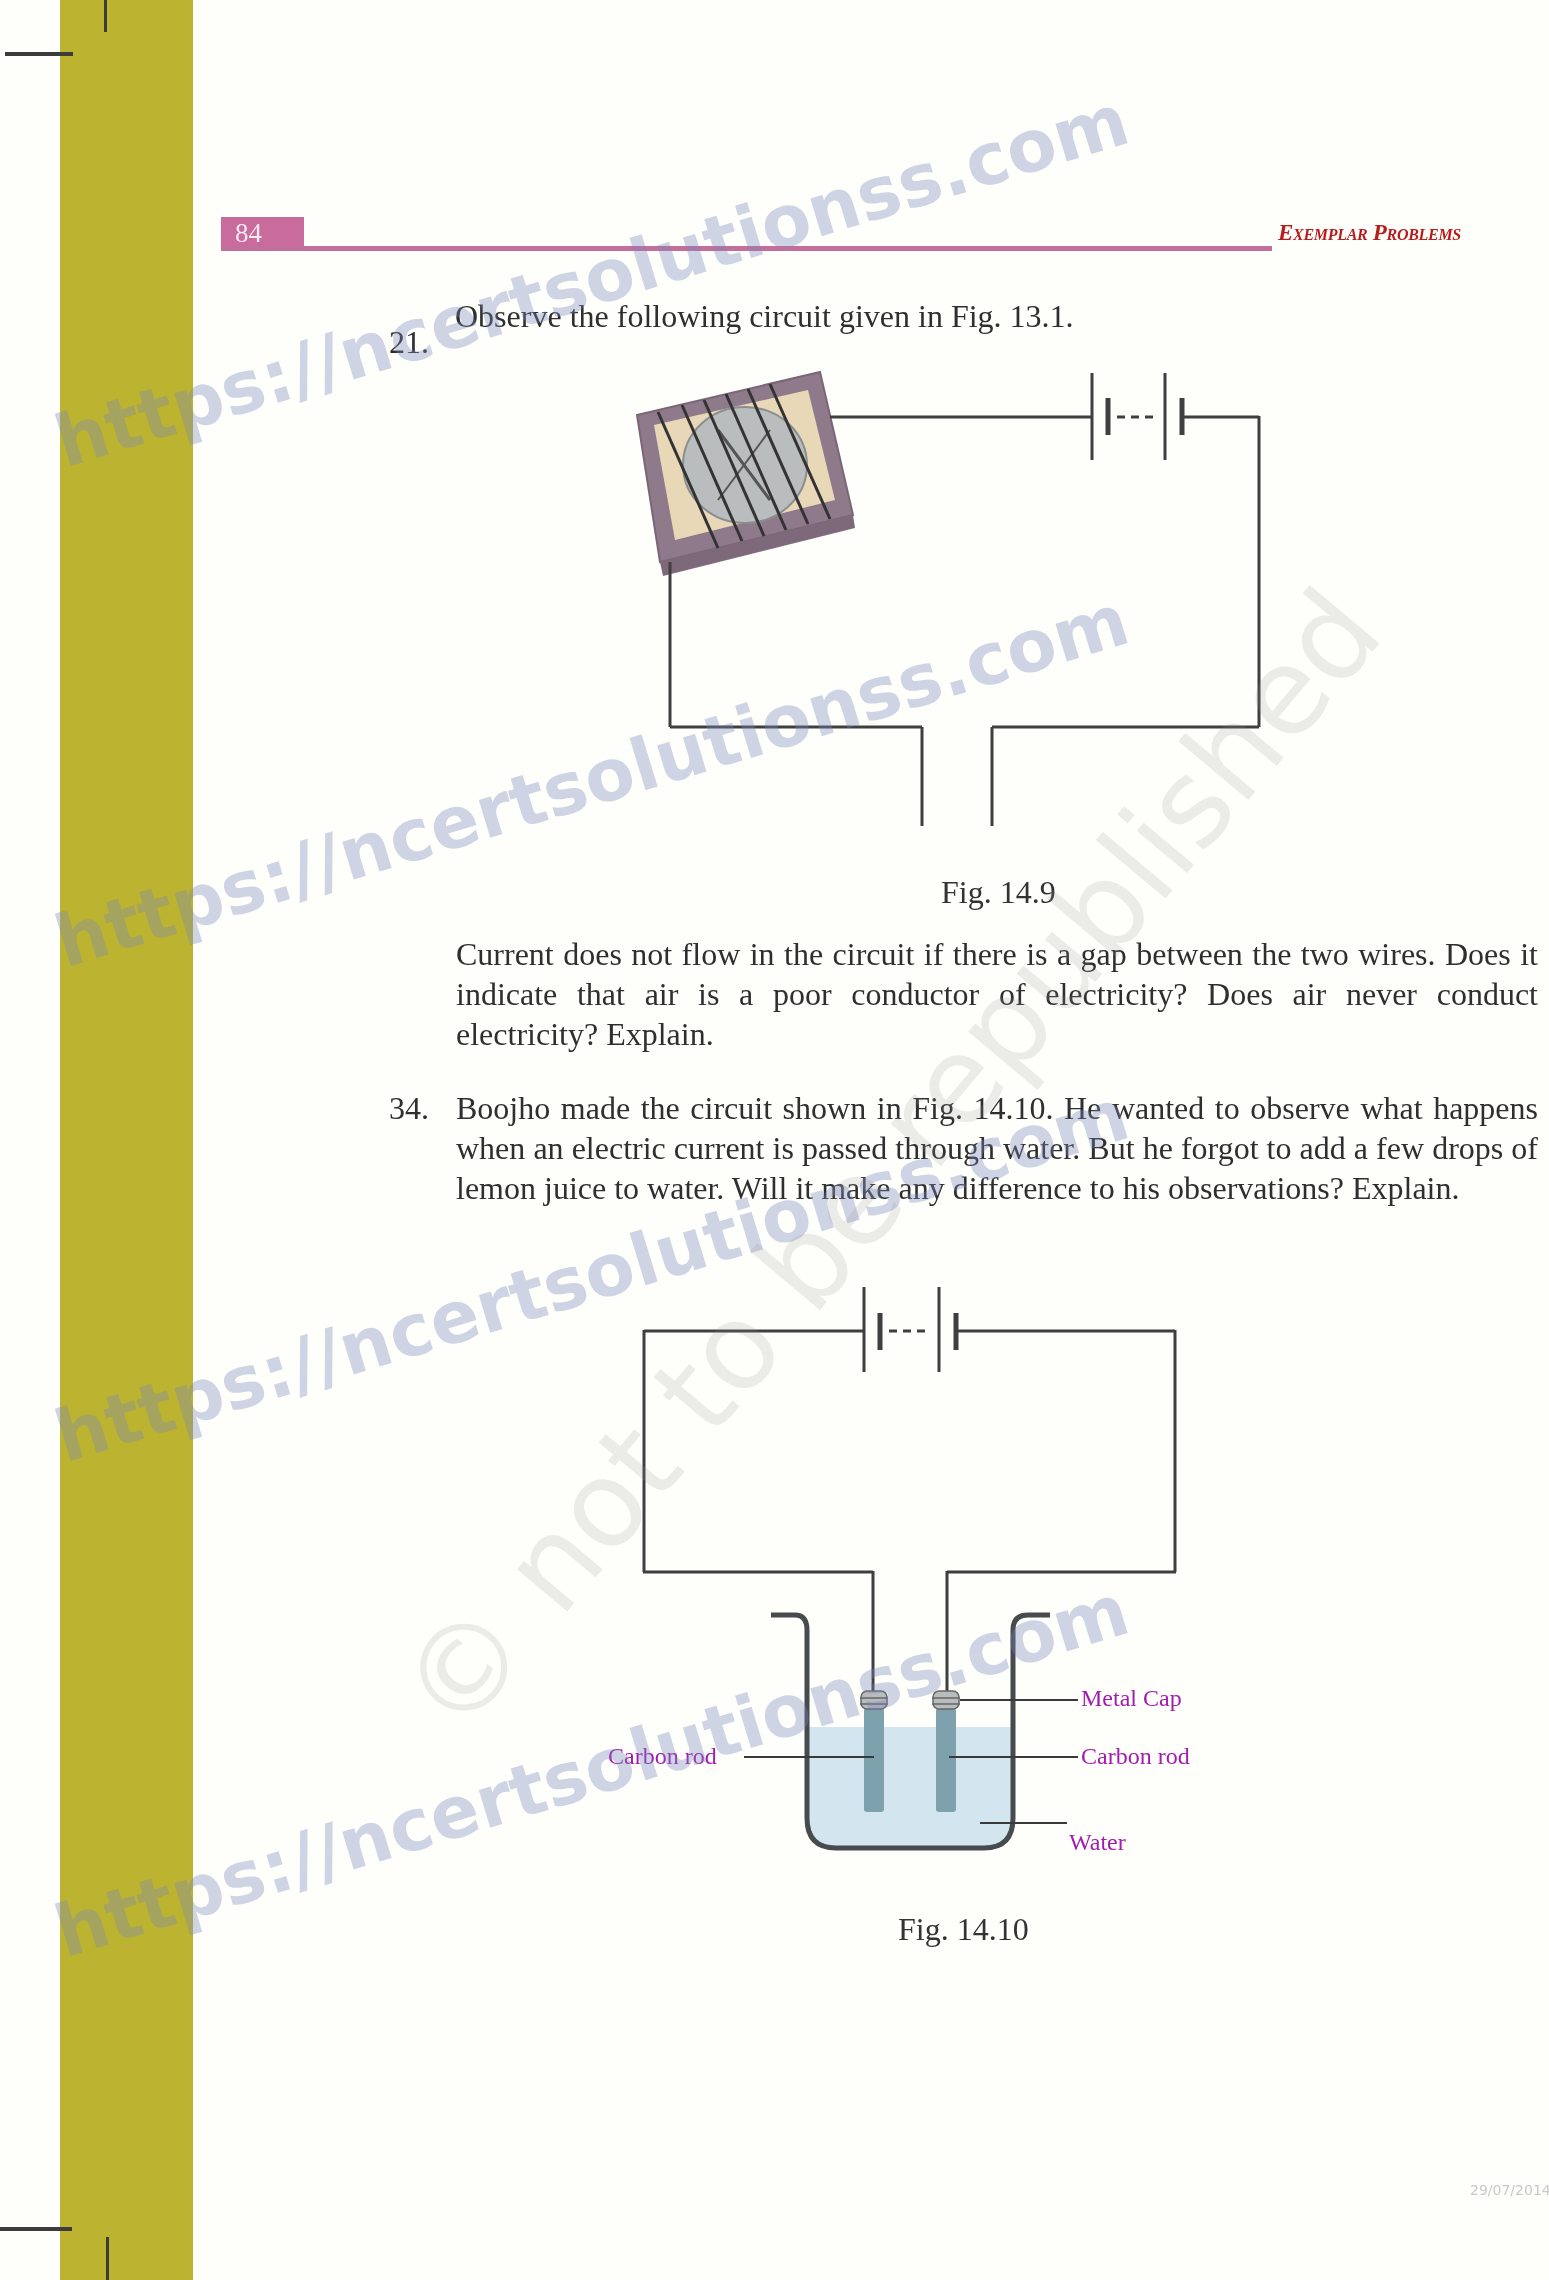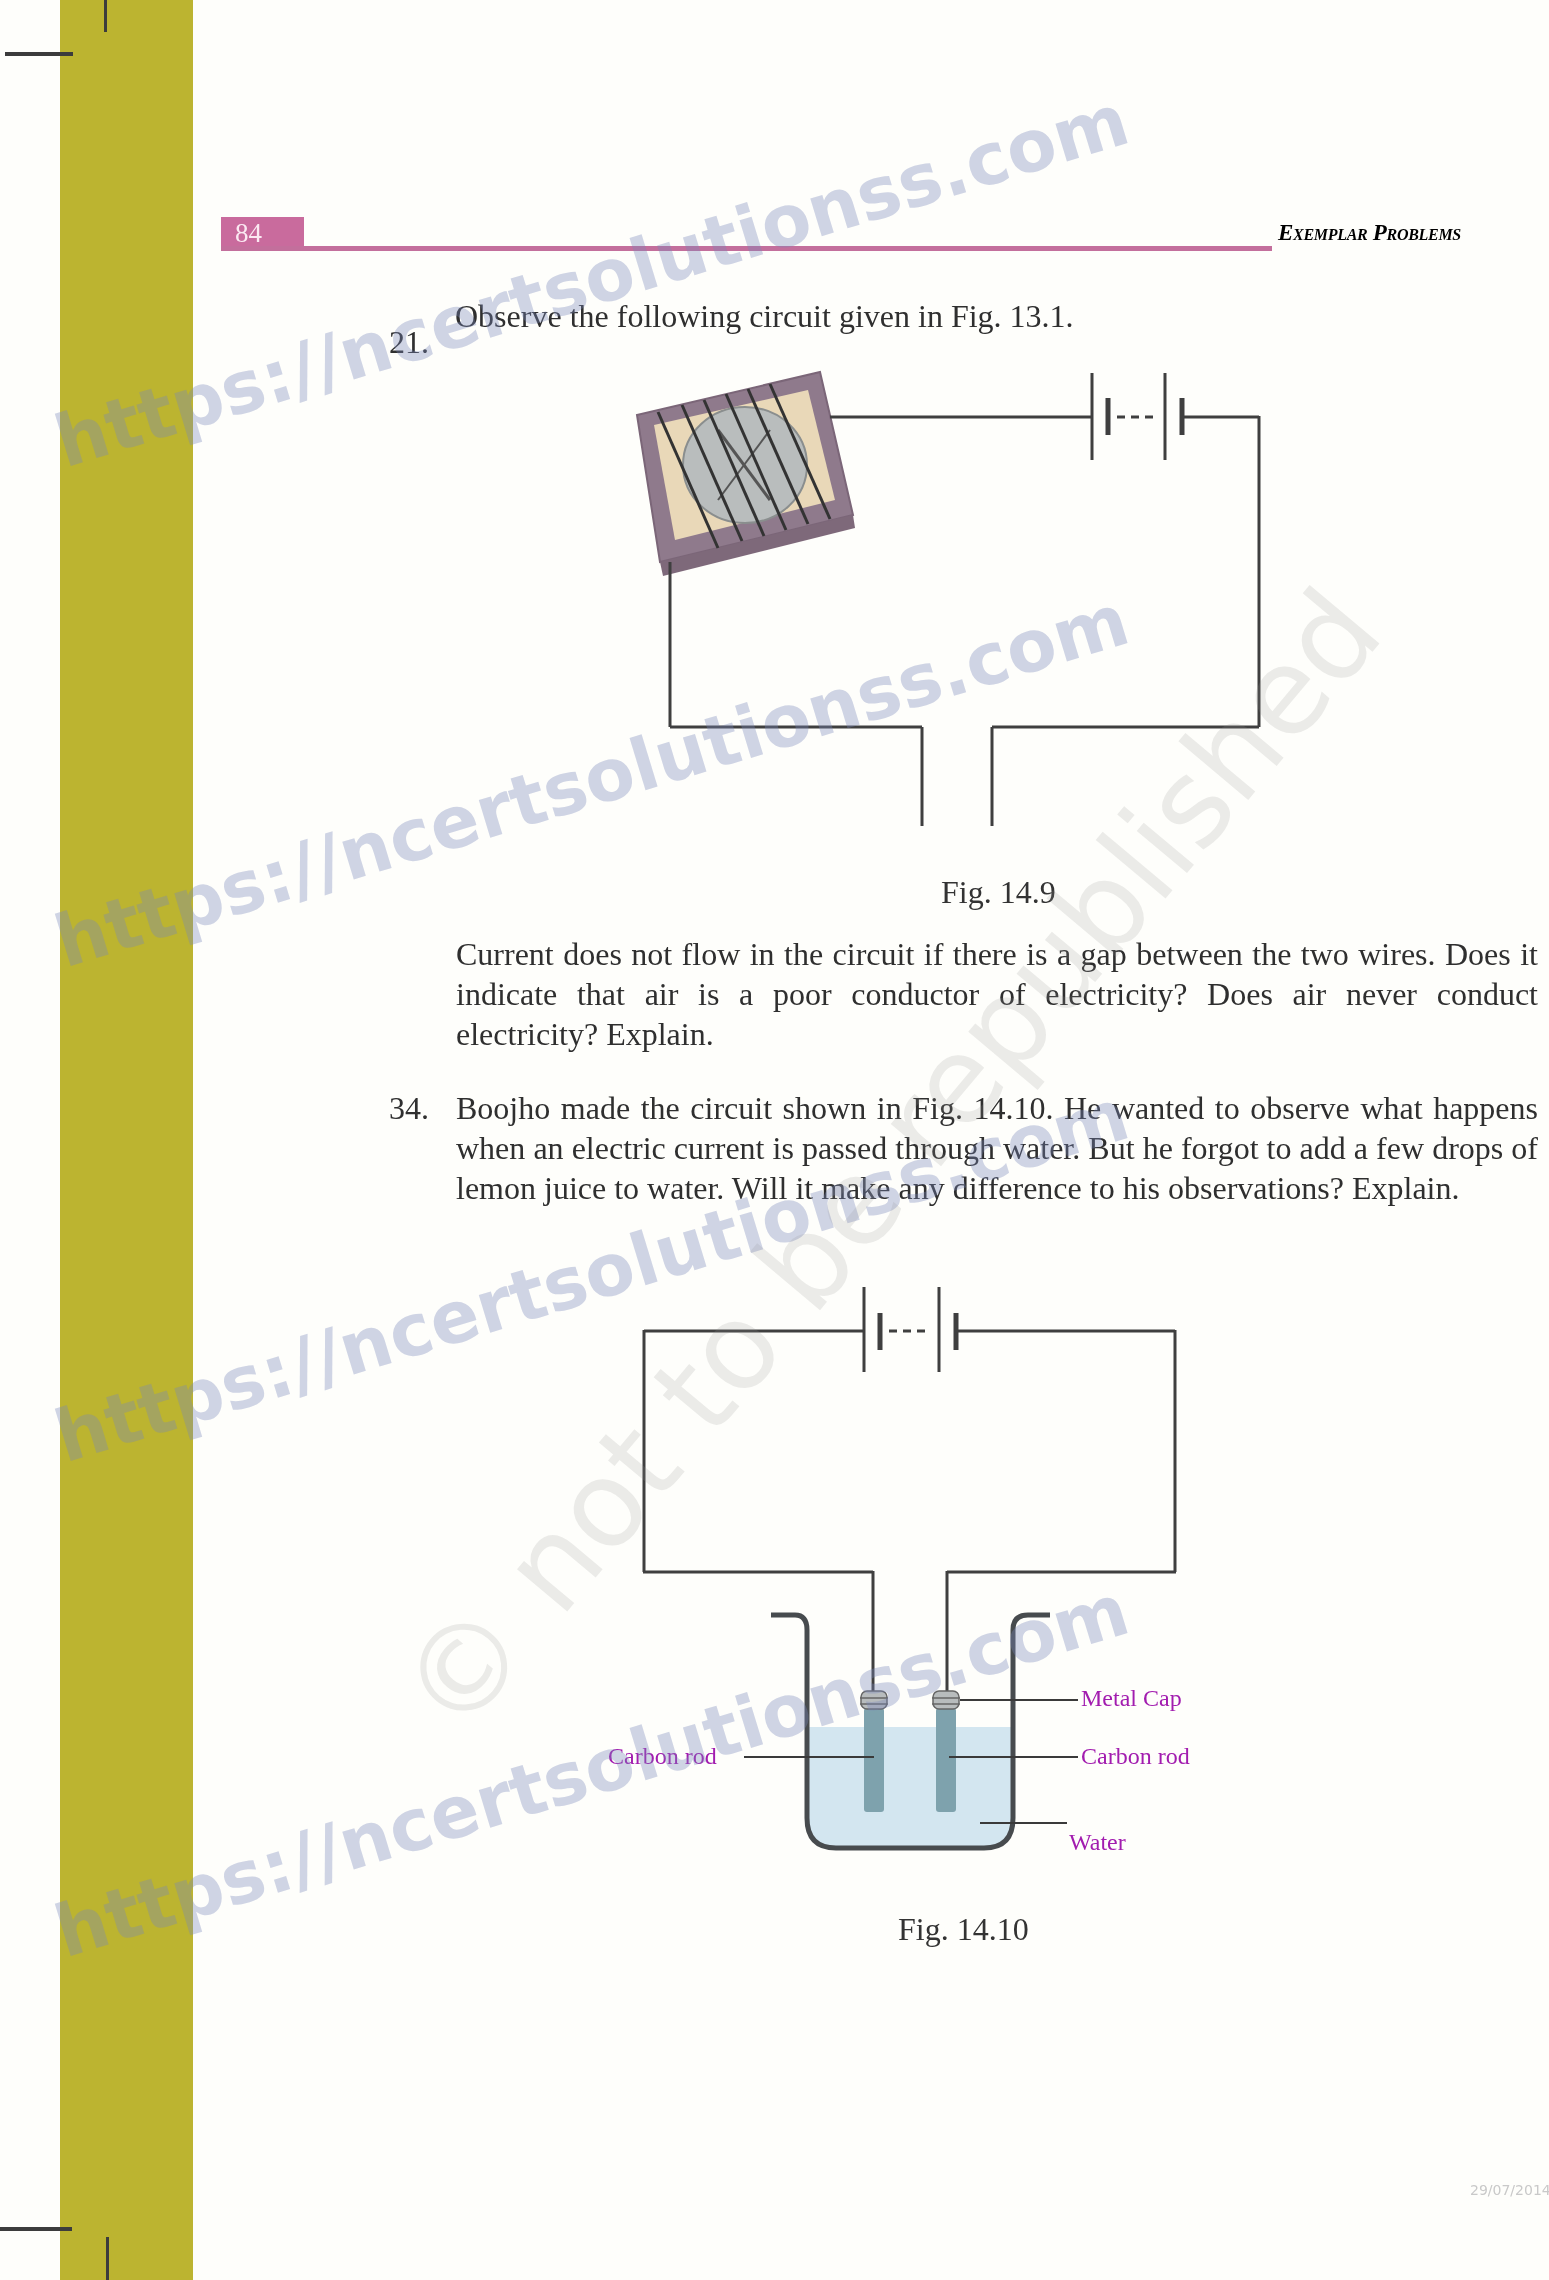--- a/index.html
+++ b/index.html
@@ -2,21 +2,21 @@
 <html><head>
 <meta charset="utf-8">
 <style>
   html, body { margin:0; padding:0; }
   body { width:1549px; height:2280px; position:relative; overflow:hidden; background:#fefefb; font-family:"DejaVu Serif", "Liberation Serif", serif; color:#333; }
   .abs { position:absolute; }
   .olive { left:60px; top:0; width:133px; height:2280px; background:#bcb430; }
   .crop { background:#3c3c3c; }
   .pageno { left:221px; top:217px; width:83px; height:33px; background:#c96b9d; color:#fbe9f2; font-size:27px; line-height:33px; padding-left:14px; box-sizing:border-box; font-family:"Liberation Serif", serif; }
   .rule { left:221px; top:246px; width:1051px; height:5px; background:#c36f9c; }
-  .runhead { left:1278px; top:220px; font-family:"Liberation Serif", serif; font-style:italic; font-weight:bold; font-size:23px; color:#000000; font-variant:small-caps; letter-spacing:-0.3px; white-space:nowrap; }
+  .runhead { left:1278px; top:220px; font-family:"Liberation Serif", serif; font-style:italic; font-weight:bold; font-size:23px; color:#b91c1c; font-variant:small-caps; letter-spacing:-0.3px; white-space:nowrap; }
   .q { font-family:"Liberation Serif", serif; font-size:32px; line-height:40px; color:#2f2f2f; }
   .qnum { width:60px; }
   .qtext { width:1082px; text-align:justify; text-align-last:left; }
   .caption { font-family:"Liberation Serif", serif; font-size:32px; color:#333; white-space:nowrap; }
   .lbl { font-family:"Liberation Serif", serif; font-size:24px; color:#a21caf; white-space:nowrap; }
   .wm { font-family:"DejaVu Sans", sans-serif; font-weight:bold; font-size:72px; color:rgba(120,135,185,0.35); white-space:nowrap; transform-origin:left bottom; transform:rotate(-17deg); }
   .wm2 { font-family:"DejaVu Sans", sans-serif; font-size:120px; color:rgba(150,150,150,0.18); white-space:nowrap; transform-origin:left bottom; transform:rotate(-50deg); }
   .stamp { font-family:"DejaVu Sans", sans-serif; font-size:14px; color:#c9c9c9; }
   svg { position:absolute; left:0; top:0; }
 </style>

